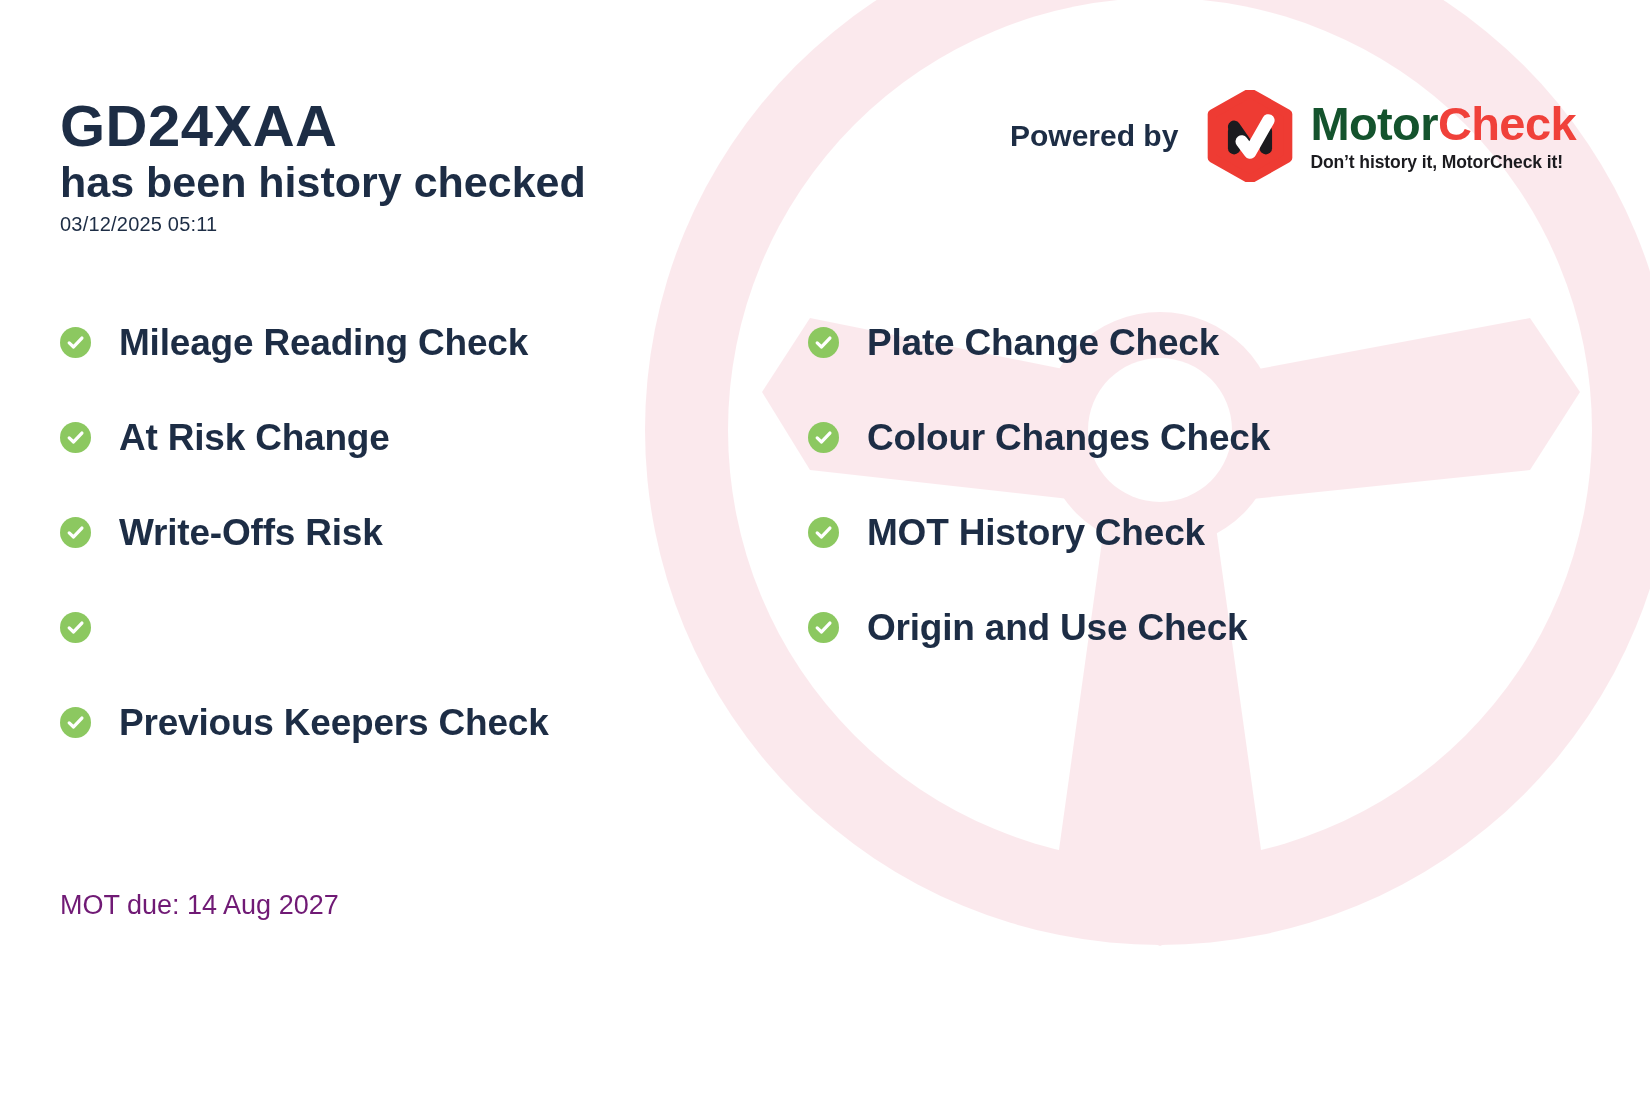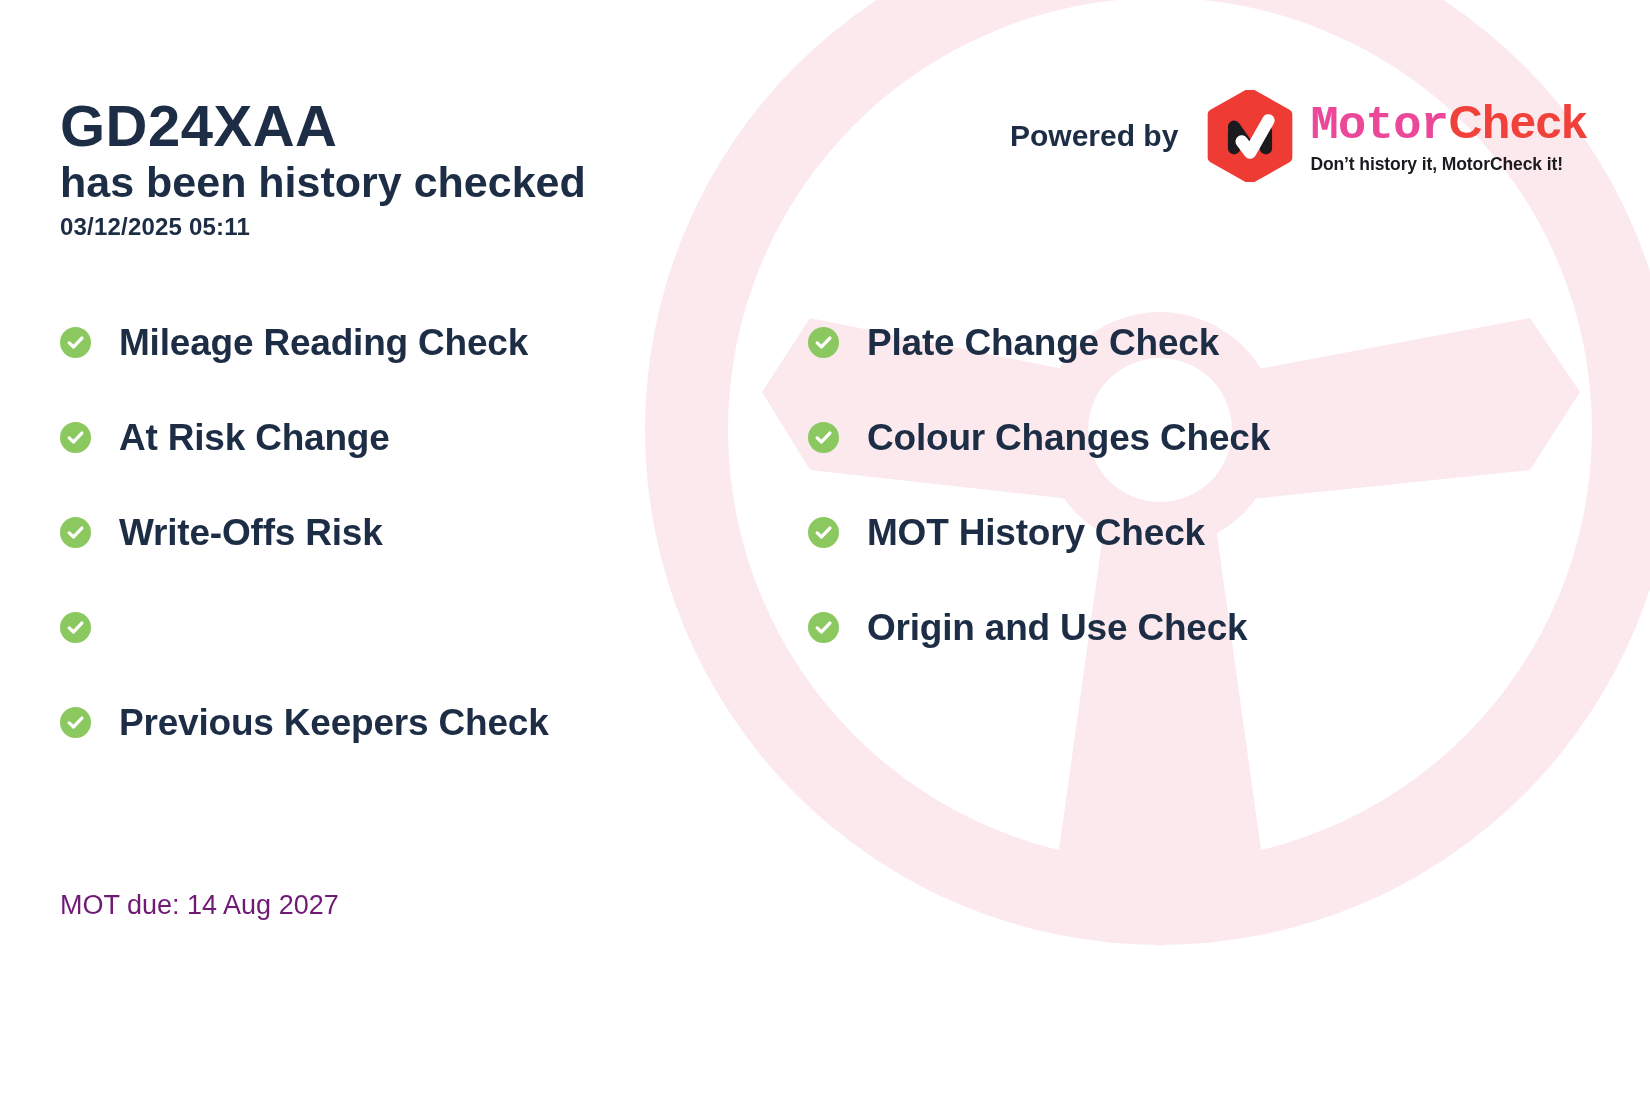--- a/index.html
+++ b/index.html
@@ -55,22 +55,22 @@
   }
   .sub-line {
     font-size: 43px;
     font-weight: 700;
     color: #1d2d45;
     line-height: 1.22;
     white-space: nowrap;
   }
   .stamp-line {
     margin-top: 4px;
-    font-size: 24px;
-    font-weight: 700;
+    font-size: 20px;
+    font-weight: 400;
     color: #1d2d45;
     letter-spacing: 0.2px;
     white-space: nowrap;
   }
 
   
   #powered {
     position: absolute;
     left: 962px;
     top: 88px;
@@ -93,21 +93,21 @@
   }
   #logo-mark { width: 92px; height: 92px; display: block; }
   #logo-words { display: flex; flex-direction: column; justify-content: center; }
   #wordmark {
     font-size: 47px;
     font-weight: 700;
     letter-spacing: -0.6px;
     line-height: 1;
     white-space: nowrap;
   }
-  #wordmark .w-motor { color: #ec4899; font-family: Liberation Mono, monospace; }
+  #wordmark .w-motor { color: #14532d; }
   #wordmark .w-check { color: #f0413a; text-align: right; }
   #tagline {
     margin-top: 5px;
     font-size: 17.5px;
     font-weight: 700;
     color: #1b1b1f;
     letter-spacing: -0.1px;
     white-space: nowrap;
   }
 

